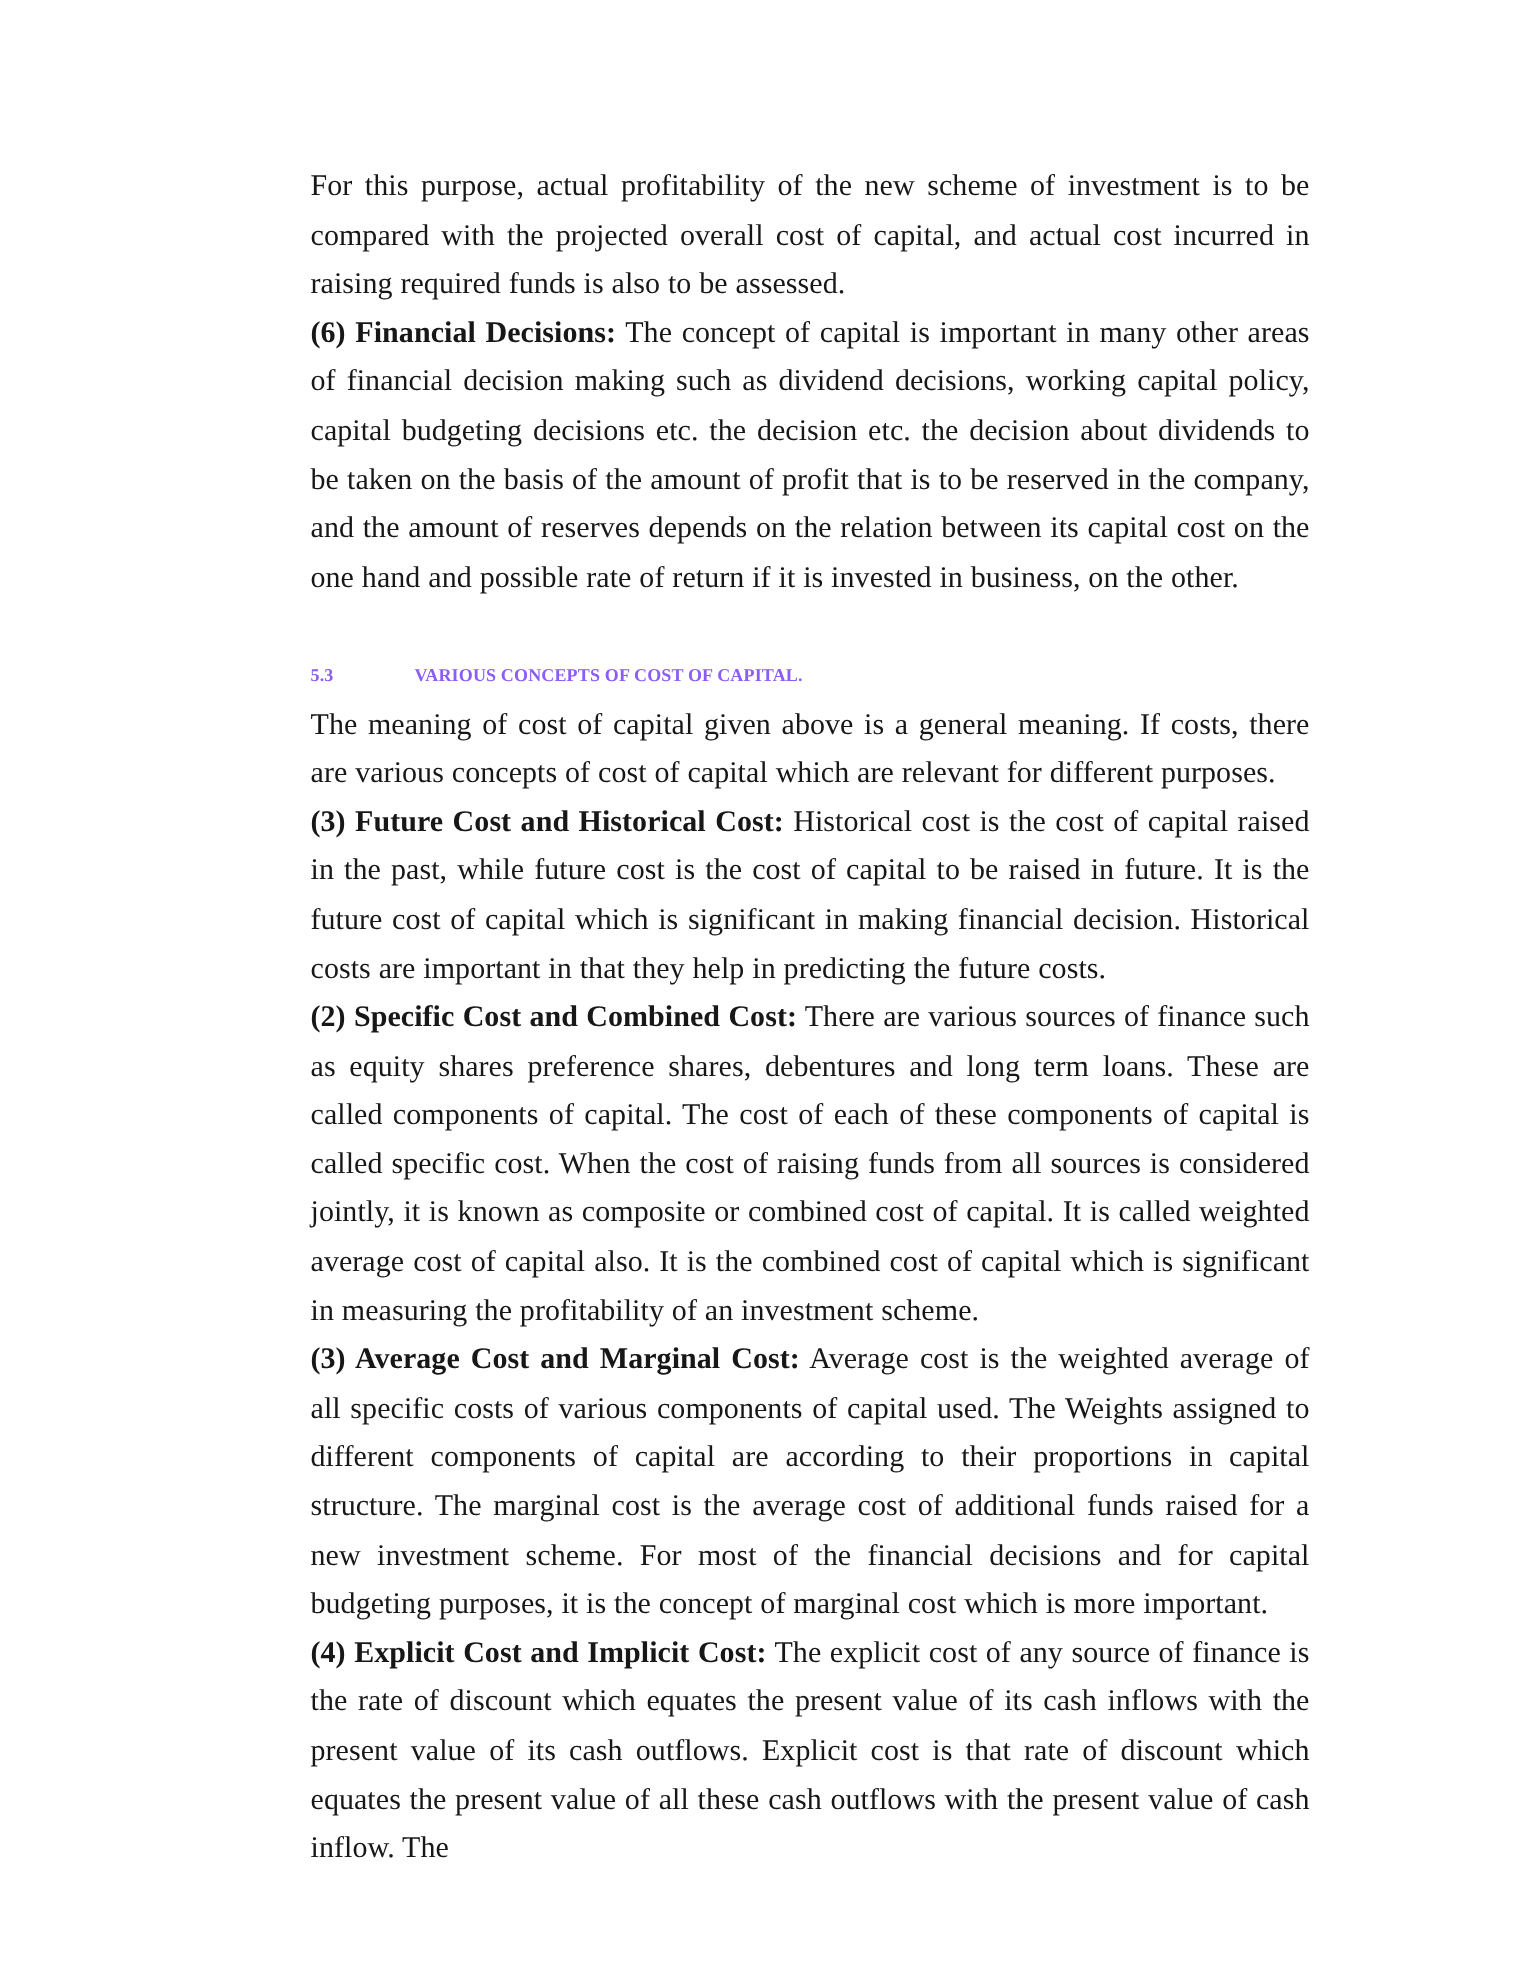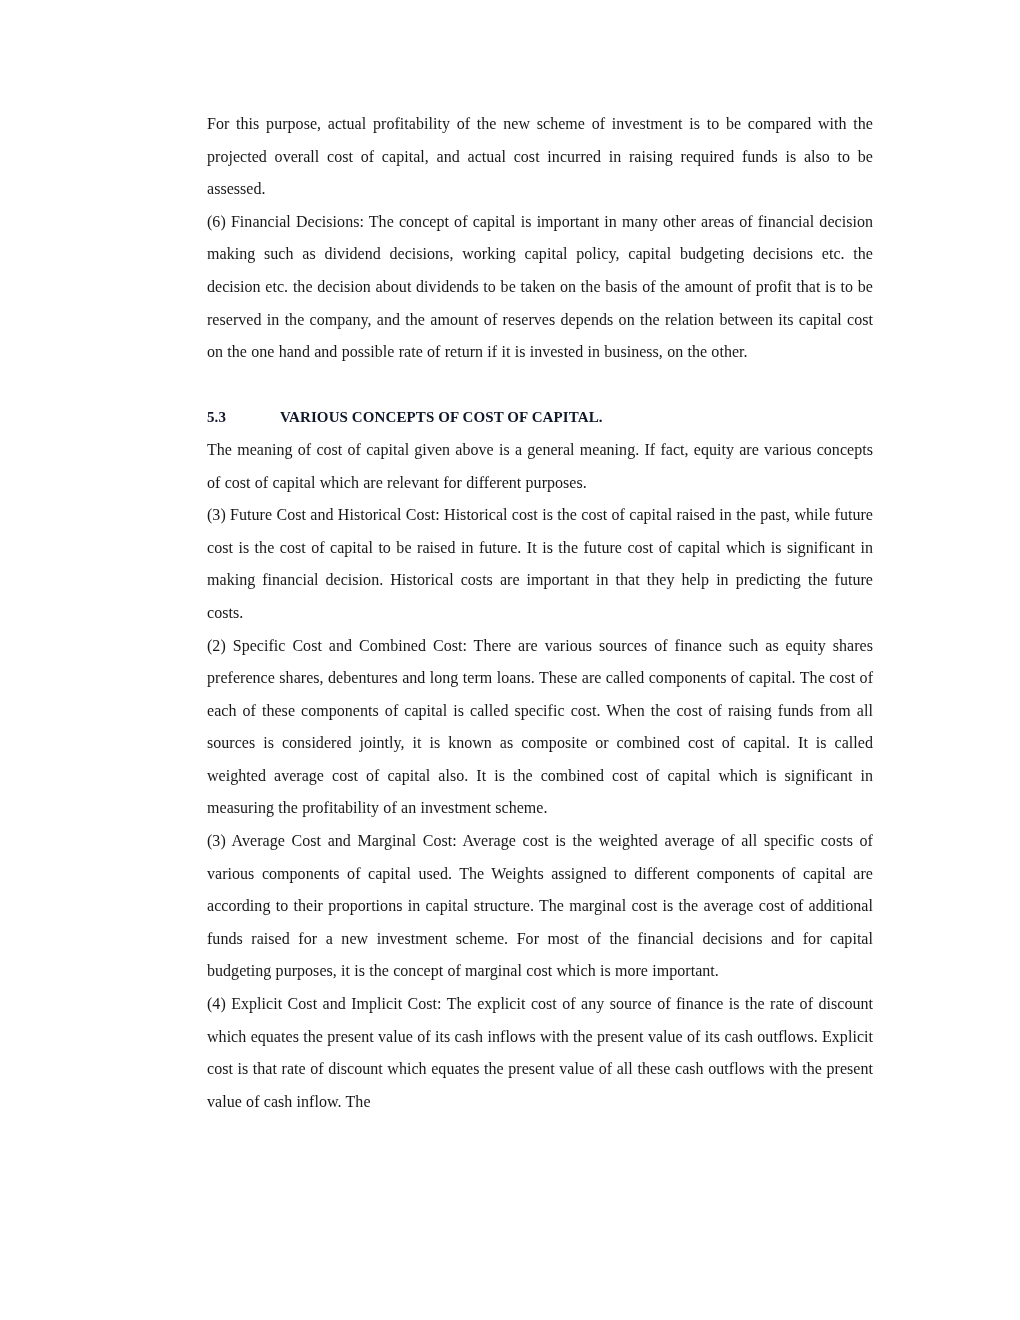--- a/index.html
+++ b/index.html
@@ -24,36 +24,36 @@
   .content {
     position: absolute;
     left: 207px;
     top: 108px;
     width: 666px;
   }
   p.body-para {
     margin: 0;
     text-align: justify;
     text-justify: inter-word;
-    font-size: 16px;
+    font-size: 20px;
     line-height: 32.6px;
     color: #171717;
     letter-spacing: 0.04px;
     word-spacing: 0.2px;
     hyphens: none;
   }
   .run-in {
-    font-weight: normal;
+    font-weight: bold;
   }
   .section-heading {
     margin: 0;
-    font-size: 15px;
+    font-size: 12px;
     line-height: 32.6px;
     font-weight: bold;
-    color: #0f172a;
+    color: #8b5cf6;
     letter-spacing: 0.1px;
     text-align: left;
     white-space: pre;
   }
   .heading-gap {
     display: inline-block;
     width: 54px;
   }
   .spacer-line {
     height: 32.6px;
@@ -66,21 +66,21 @@
   <div class="content">
 
     <p class="body-para">For this purpose, actual profitability of the new scheme of investment is to be compared with the projected overall cost of capital, and actual cost incurred in raising required funds is also to be assessed.</p>
 
     <p class="body-para"><span class="run-in">(6) Financial Decisions:</span><span> The concept of capital is important in many other areas of financial decision making such as dividend decisions, working capital policy, capital budgeting decisions etc. the decision etc. the decision about dividends to be taken on the basis of the amount of profit that is to be reserved in the company, and the amount of reserves depends on the relation between its capital cost on the one hand and possible rate of return if it is invested in business, on the other.</span></p>
 
     <div class="spacer-line"></div>
 
     <p class="section-heading"><span>5.3</span><span class="heading-gap"></span><span>VARIOUS CONCEPTS OF COST OF CAPITAL.</span></p>
 
-    <p class="body-para">The meaning of cost of capital given above is a general meaning. If fact, equity are various concepts of cost of capital which are relevant for different purposes.</p>
+    <p class="body-para">The meaning of cost of capital given above is a general meaning. If costs, there are various concepts of cost of capital which are relevant for different purposes.</p>
 
     <p class="body-para"><span class="run-in">(3) Future Cost and Historical Cost:</span><span> Historical cost is the cost of capital raised in the past, while future cost is the cost of capital to be raised in future. It is the future cost of capital which is significant in making financial decision. Historical costs are important in that they help in predicting the future costs.</span></p>
 
     <p class="body-para"><span class="run-in">(2) Specific Cost and Combined Cost:</span><span> There are various sources of finance such as equity shares preference shares, debentures and long term loans. These are called components of capital. The cost of each of these components of capital is called specific cost. When the cost of raising funds from all sources is considered jointly, it is known as composite or combined cost of capital. It is called weighted average cost of capital also. It is the combined cost of capital which is significant in measuring the profitability of an investment scheme.</span></p>
 
     <p class="body-para"><span class="run-in">(3) Average Cost and Marginal Cost:</span><span> Average cost is the weighted average of all specific costs of various components of capital used. The Weights assigned to different components of capital are according to their proportions in capital structure. The marginal cost is the average cost of additional funds raised for a new investment scheme. For most of the financial decisions and for capital budgeting purposes, it is the concept of marginal cost which is more important.</span></p>
 
     <p class="body-para"><span class="run-in">(4) Explicit Cost and Implicit Cost:</span><span> The explicit cost of any source of finance is the rate of discount which equates the present value of its cash inflows with the present value of its cash outflows. Explicit cost is that rate of discount which equates the present value of all these cash outflows with the present value of cash inflow. The</span></p>
 
   </div>

